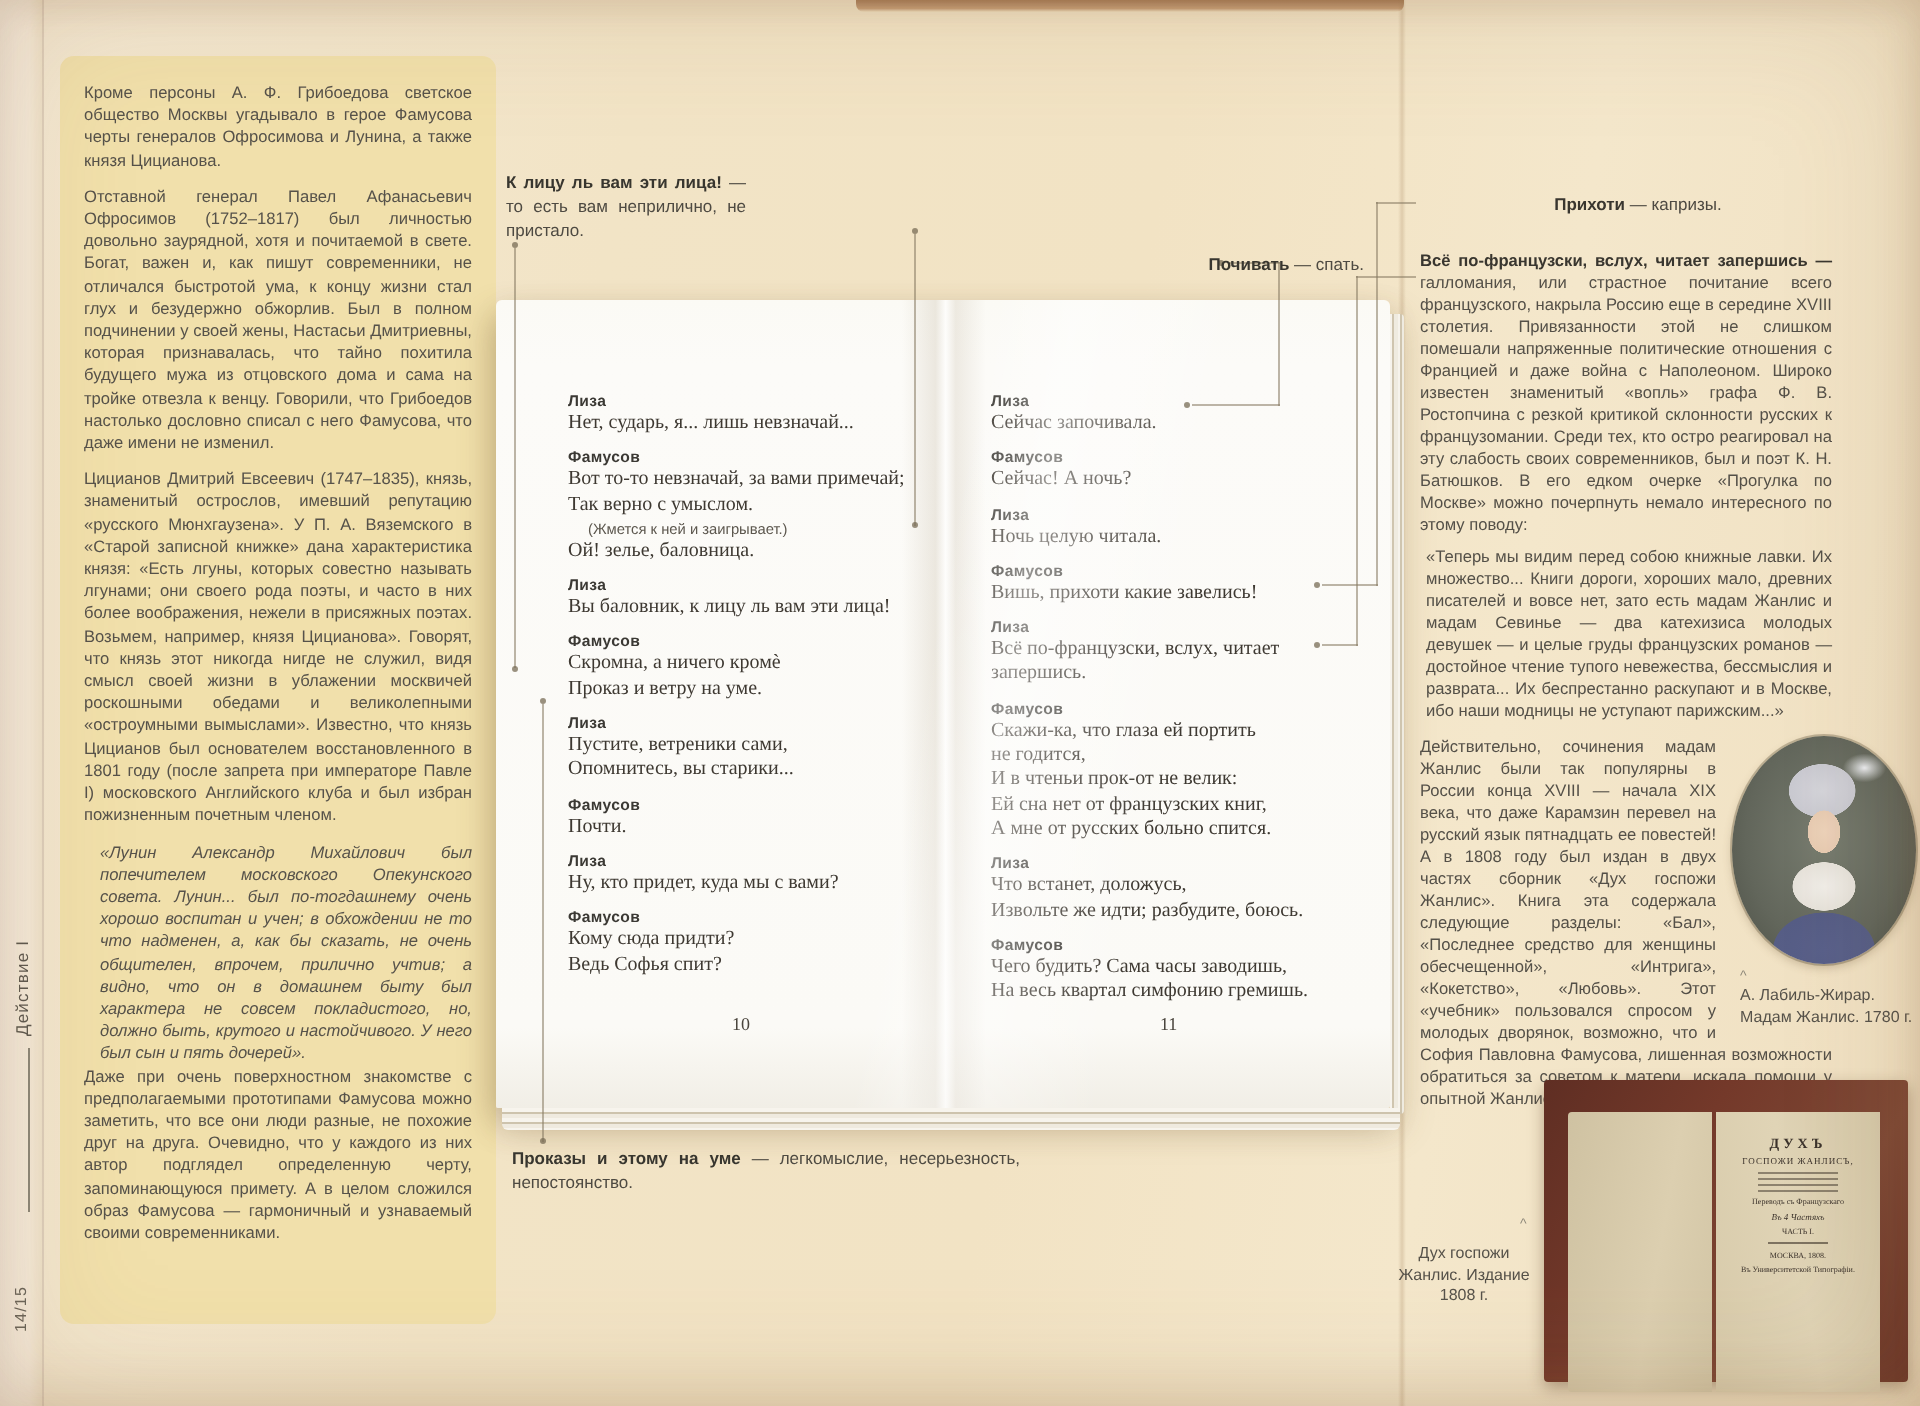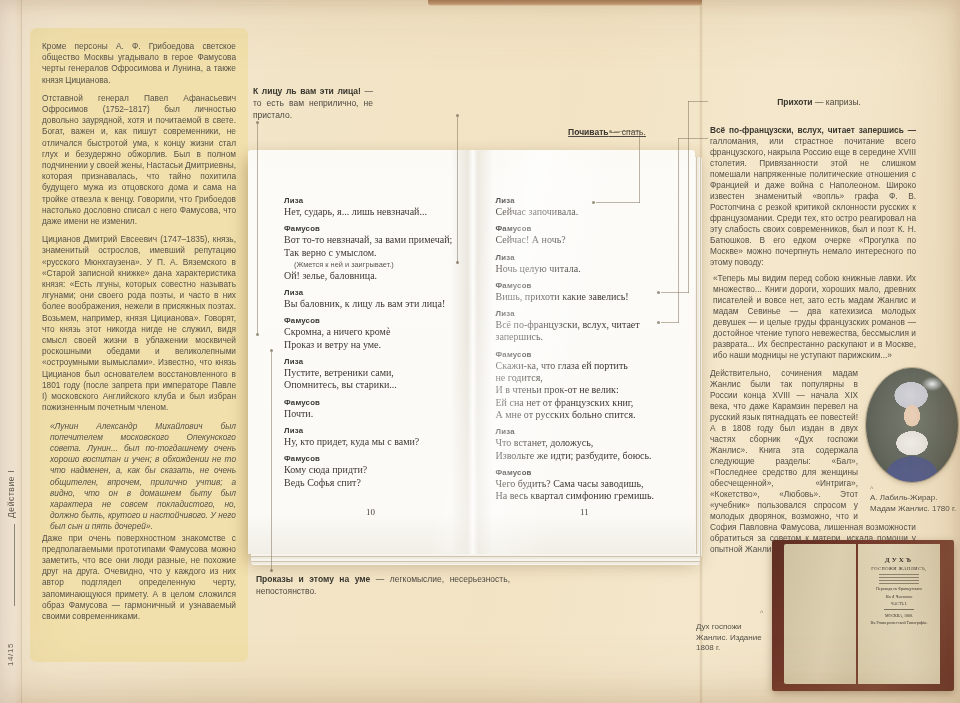--- a/index.html
+++ b/index.html
@@ -31,21 +31,21 @@
     background:#f1e0ab;border-radius:7px;padding:13px 12px 10px 12px;
     font-size:8.3px;line-height:11.2px;color:#56524a;text-align:justify;}
   .sidebar p{margin:0 0 7px 0;}
   .sidebar p.q{font-style:italic;padding-left:8px;margin-bottom:0;}
 
   
   .ann{position:absolute;z-index:7;font-size:8.5px;line-height:12px;color:#4e4a42;text-align:justify;}
   .ann b{color:#38362f;}
   .ann-klitsu{left:253px;top:85px;width:120px;}
   .ann-balov{left:368px;top:85px;width:130px;}
-  .ann-pochiv{left:532px;top:126px;width:150px;text-align:center;text-decoration:underline;}
+  .ann-pochiv{left:532px;top:126px;width:150px;text-align:right;}
   .ann-prokazy{left:256px;top:573px;width:254px;}
 
   
   .lead{position:absolute;background:rgba(135,122,98,.55);z-index:6;}
   .dotm{position:absolute;width:3px;height:3px;border-radius:50%;background:rgba(120,108,85,.75);z-index:6;}
 
   
   .book{position:absolute;left:248px;top:150px;width:454px;height:420px;z-index:2;}
   .pages{position:absolute;left:0;top:0;width:447px;height:404px;border-radius:3px 3px 1px 1px;
     background:linear-gradient(180deg,#fbfaf5,#fcfbf8 8%,#fbfaf6 90%,#f1eee6);
@@ -86,33 +86,33 @@
       radial-gradient(ellipse 18px 12px at 72% 14%, #eceef1 0%, rgba(0,0,0,0) 60%),
       radial-gradient(ellipse at 50% 45%, #787d70 0%, #62665b 60%, #4c4f45 100%);
     box-shadow:0 0 0 1px rgba(100,88,62,.35), 0 2px 5px rgba(110,85,55,.3);}
   .fig-caret{font-size:7px;color:#8d8779;margin:3px 0 0 4px;line-height:7px;}
   .fig-cap{font-size:8px;line-height:10.5px;color:#56524a;margin-top:1px;padding-left:4px;text-align:left;}
 
   
   .photo{position:absolute;left:772px;top:540px;width:182px;height:151px;z-index:3;border-radius:2px;
     background:linear-gradient(120deg,#5f2e23,#74392a 35%,#7e4936 70%,#6a3427);
     box-shadow:0 3px 8px rgba(90,60,35,.4);}
-  .photo .pg{position:absolute;top:4px;height:140px;}
+  .photo .pg{position:absolute;top:16px;height:140px;}
   .photo .pgL{left:12px;width:72px;background:linear-gradient(100deg,#cfc2a2,#dccfb0 60%,#d2c5a5);border-radius:2px 0 0 2px;}
   .photo .pgR{left:86px;width:82px;background:linear-gradient(80deg,#d8cbab,#e0d4b6 50%,#d5c8a8);
     padding-top:12px;text-align:center;font-family:"Liberation Serif",serif;color:#3c332c;}
   .duh-t1{font-size:7px;font-weight:bold;letter-spacing:2px;}
   .duh-t2{font-size:4.5px;letter-spacing:.5px;margin-top:2px;}
   .duh-bars{margin:3px auto 2px auto;width:52px;}
   .duh-bars i{display:block;height:1px;background:rgba(60,50,40,.5);margin:2px 6px;}
   .duh-small{font-size:4px;margin-top:2px;}
   .duh-it{font-size:4.5px;font-style:italic;margin-top:3px;}
   .duh-rule{width:30px;height:1px;background:rgba(60,50,40,.6);margin:3px auto;}
   .photo-cap{position:absolute;left:696px;top:622px;width:72px;z-index:3;
-    font-size:8px;line-height:10.5px;color:#56524a;text-align:left;}
+    font-size:8px;line-height:10.5px;color:#56524a;text-align:center;}
   .photo-caret{position:absolute;left:760px;top:609px;font-size:7px;color:#8d8779;z-index:3;}
 </style>
 </head>
 <body>
 
 <div class="screen">
   <div class="top-edge"></div>
   <div class="left-strip"></div>
   <div class="right-crease"></div>
 

